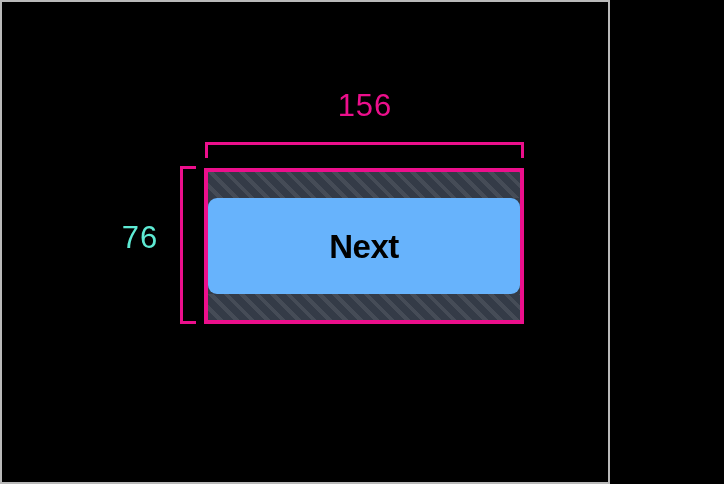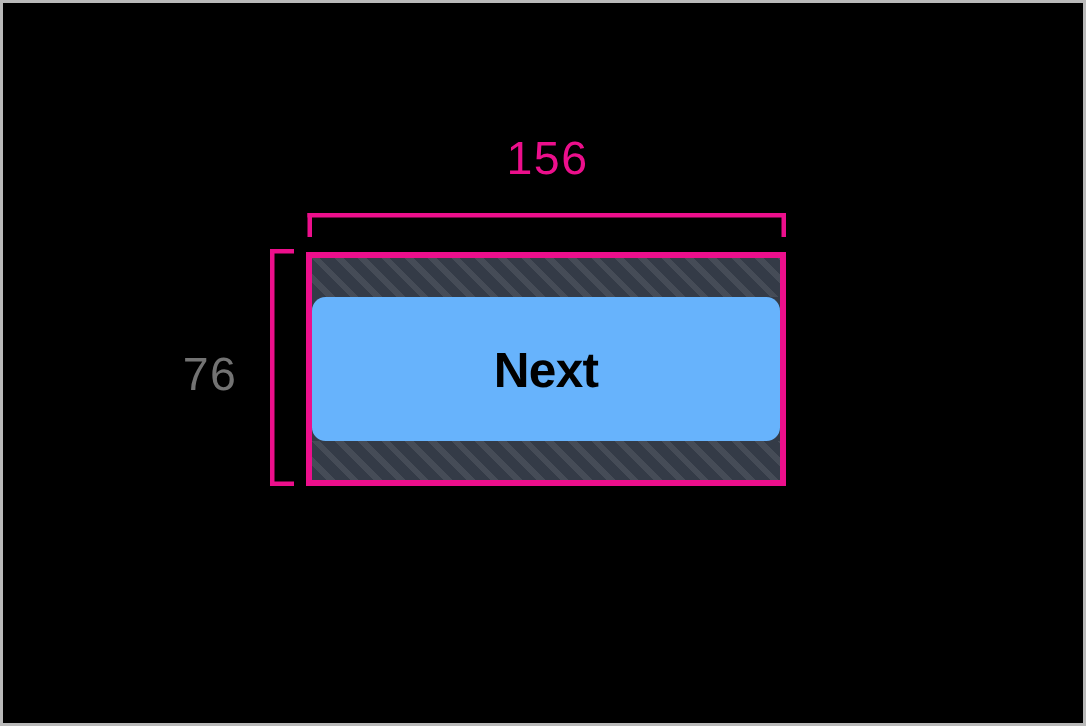--- a/index.html
+++ b/index.html
@@ -10,21 +10,21 @@
   body {
     width: 724px;
     height: 484px;
     overflow: hidden;
     font-family: "Liberation Sans", sans-serif;
   }
 
   
   #canvas {
     position: relative;
-    width: 724px;
+    width: 610px;
     height: 484px;
     background: #000000;
     box-sizing: border-box;
     border: 2px solid #b9b9b9;
   }
 
   
   .dim-width-label {
     position: absolute;
     left: 203px;
@@ -46,24 +46,24 @@
     border-top: 3px solid #ec0f8c;
     border-left: 3px solid #ec0f8c;
     border-right: 3px solid #ec0f8c;
     box-sizing: border-box;
   }
 
   
   .dim-height-label {
     position: absolute;
     left: 108px;
-    top: 232px;
+    top: 220px;
     width: 60px;
     text-align: center;
-    color: #737373;
+    color: #5eead4;
     font-size: 31px;
     font-weight: 400;
     letter-spacing: 1px;
     line-height: 1;
   }
   .dim-height-bracket {
     position: absolute;
     left: 178px;
     top: 164px;
     width: 16px;

